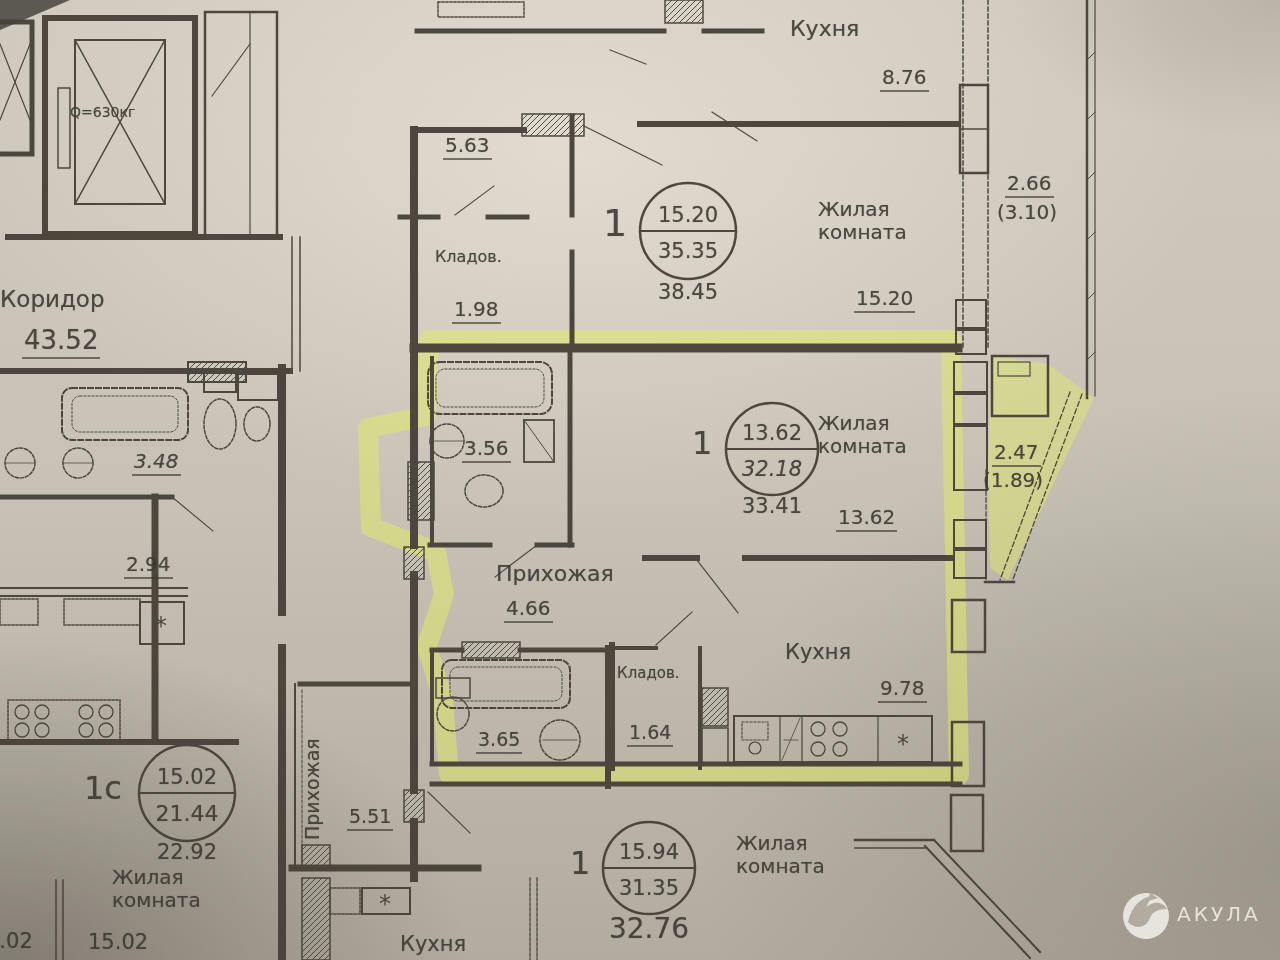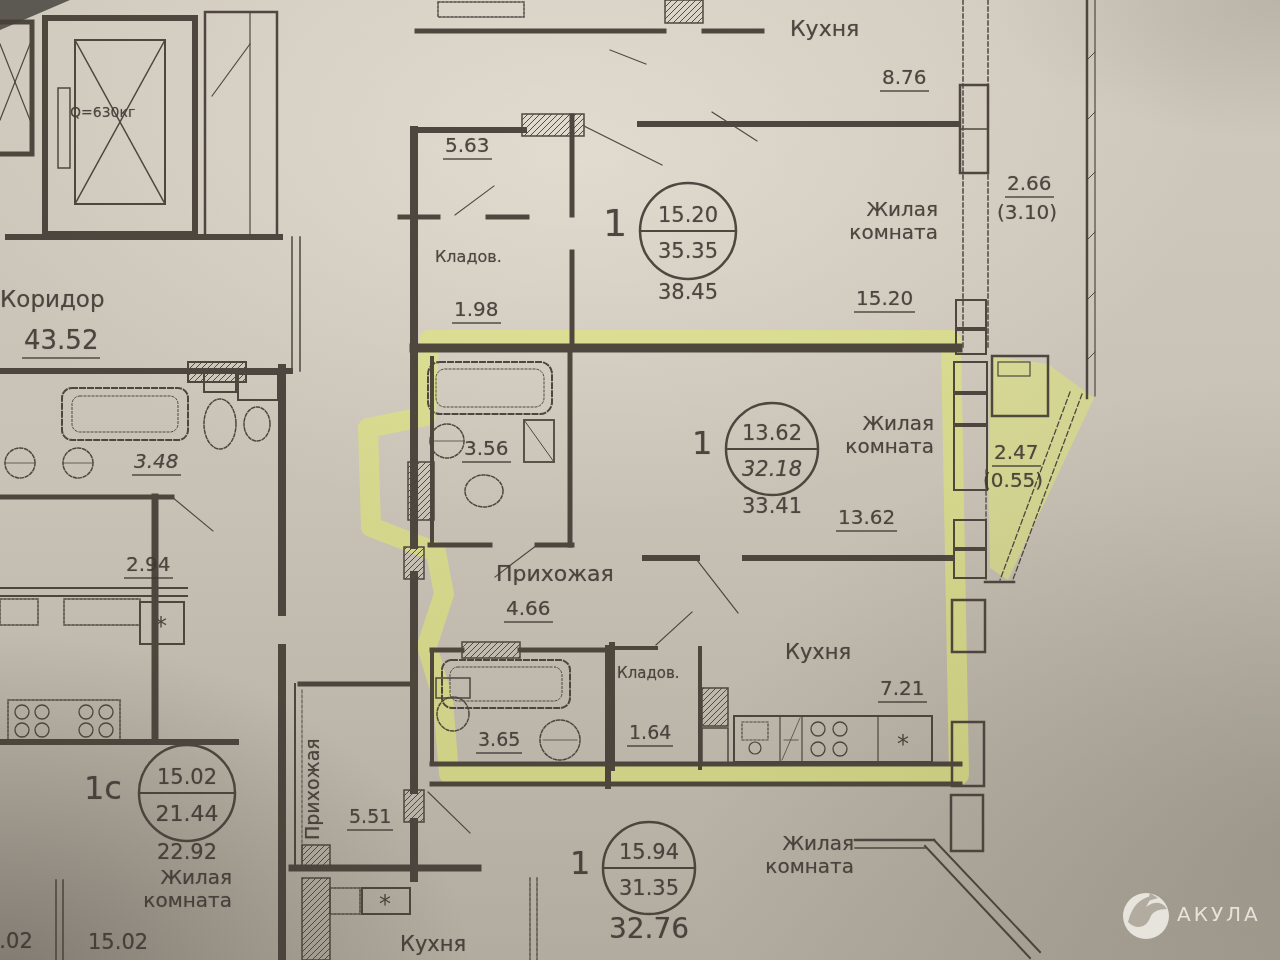--- a/index.html
+++ b/index.html
@@ -10,21 +10,21 @@
       radial-gradient(760px 560px at 0% 102%, rgba(58,54,48,.42), rgba(58,54,48,0) 62%),
       radial-gradient(980px 760px at 102% 88%, rgba(90,86,78,.30), rgba(90,86,78,0) 62%),
       radial-gradient(420px 200px at 100% 0%, rgba(120,114,104,.25), rgba(120,114,104,0) 70%),
       linear-gradient(180deg,#d0cabe 0%,#c8c2b6 52%,#b2ab9f 100%);
     font-family:"DejaVu Sans",sans-serif;
   }
   svg{position:absolute;left:0;top:0;}
   .lbl{position:absolute;color:#3d3832;opacity:.9;white-space:nowrap;
        text-shadow:0 0 1px rgba(61,56,50,.55);line-height:1.15;}
   .u{border-bottom:2px solid rgba(61,56,50,.72);padding:0 2px 1px;}
-  .ctr{text-align:right;white-space:normal;}
+  .ctr{text-align:left;white-space:normal;}
   .stamp{width:84px;text-align:center;}
   .wm{position:absolute;left:322px;top:396px;font-size:118px;font-weight:bold;
       letter-spacing:5px;color:rgba(97,91,81,.33);white-space:nowrap;}
   .vert{writing-mode:vertical-rl;transform:rotate(180deg);}
   .logo-text{position:absolute;left:1177px;top:902px;font-size:20px;font-weight:normal;
       letter-spacing:3px;color:rgba(250,247,241,.78);}
 </style>
 </head>
 <body>
 
@@ -290,28 +290,28 @@
 <div class="lbl u" style="left:1005px;top:172px;font-size:20px;">2.66</div>
 <div class="lbl" style="left:997px;top:201px;font-size:20px;">(3.10)</div>
 
 <div class="lbl" style="left:692px;top:425px;font-size:32px;">1</div>
 <div class="lbl stamp" style="left:730px;top:421px;font-size:21px;">13.62</div>
 <div class="lbl stamp" style="left:730px;top:457px;font-size:21px;font-style:italic;">32.18</div>
 <div class="lbl stamp" style="left:730px;top:494px;font-size:21px;">33.41</div>
 <div class="lbl ctr" style="left:818px;top:412px;width:116px;font-size:20px;">Жилая комната</div>
 <div class="lbl u" style="left:836px;top:506px;font-size:20px;">13.62</div>
 <div class="lbl u" style="left:992px;top:441px;font-size:20px;">2.47</div>
-<div class="lbl" style="left:983px;top:469px;font-size:20px;">(0.55)</div>
+<div class="lbl" style="left:983px;top:469px;font-size:20px;">(1.89)</div>
 <div class="lbl u" style="left:462px;top:437px;font-size:20px;">3.56</div>
 <div class="lbl" style="left:496px;top:561px;font-size:22px;">Прихожая</div>
 <div class="lbl u" style="left:504px;top:597px;font-size:20px;">4.66</div>
 <div class="lbl" style="left:617px;top:665px;font-size:15px;">Кладов.</div>
 <div class="lbl u" style="left:627px;top:722px;font-size:19px;">1.64</div>
 <div class="lbl" style="left:785px;top:640px;font-size:21px;">Кухня</div>
-<div class="lbl u" style="left:878px;top:677px;font-size:20px;">7.21</div>
+<div class="lbl u" style="left:878px;top:677px;font-size:20px;">9.78</div>
 
 <div class="lbl vert" style="left:302px;top:716px;font-size:19px;height:124px;">Прихожая</div>
 <div class="lbl u" style="left:347px;top:806px;font-size:19px;">5.51</div>
 <div class="lbl u" style="left:476px;top:729px;font-size:19px;">3.65</div>
 <div class="lbl" style="left:570px;top:845px;font-size:32px;">1</div>
 <div class="lbl stamp" style="left:607px;top:840px;font-size:21px;">15.94</div>
 <div class="lbl stamp" style="left:607px;top:876px;font-size:21px;">31.35</div>
 <div class="lbl stamp" style="left:607px;top:913px;font-size:28px;">32.76</div>
 <div class="lbl ctr" style="left:736px;top:832px;width:118px;font-size:20px;">Жилая комната</div>
 <div class="lbl" style="left:400px;top:932px;font-size:21px;">Кухня</div>

